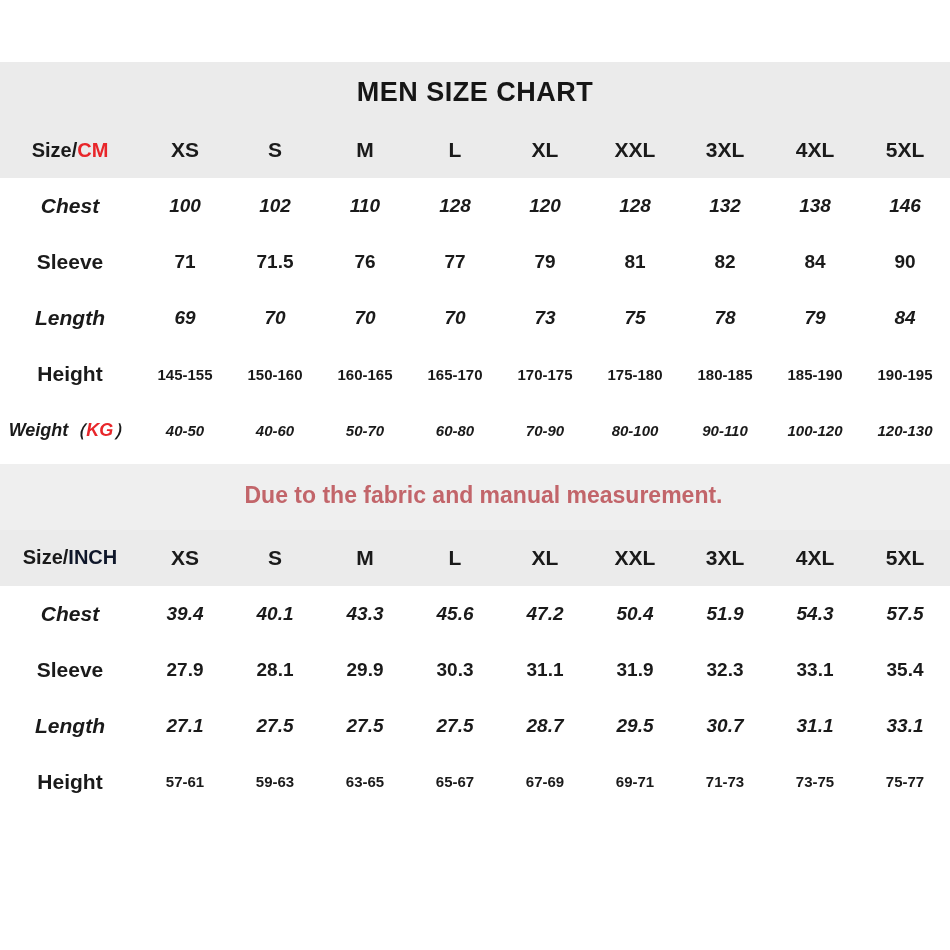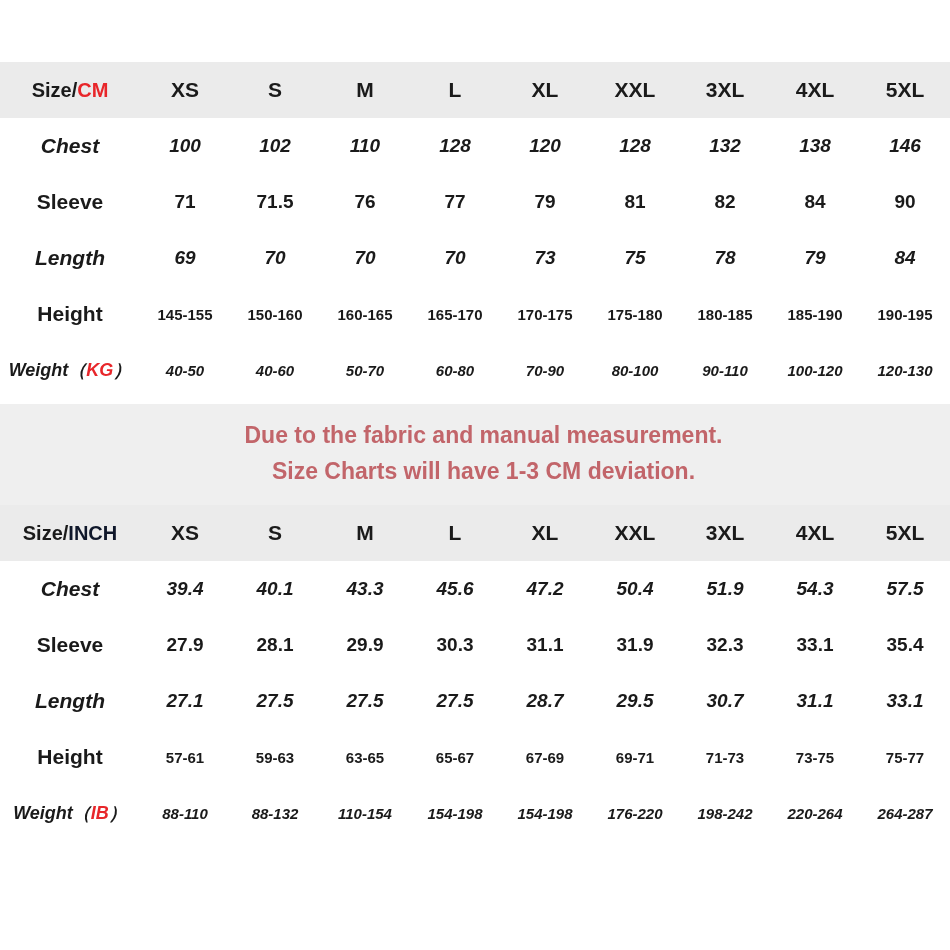--- a/index.html
+++ b/index.html
@@ -92,20 +92,23 @@
 
   .spacer-white { height: 6px; background: #ffffff; }
 </style>
 </head>
 <body>
 
 <div class="page">
 
   <div class="top-pad"></div>
 
+  <div class="title-band">
+    <div class="title">MEN SIZE CHART</div>
+  </div>
 
   <table class="chart">
     <colgroup>
       <col class="col-label">
         <col class="col-size">
         <col class="col-size">
         <col class="col-size">
         <col class="col-size">
         <col class="col-size">
         <col class="col-size">
@@ -191,21 +194,20 @@
         <td class="small">100-120</td>
         <td class="small">120-130</td>
       </tr>
     </tbody>
   </table>
 
   <div class="spacer-white"></div>
 
   <div class="note-band">
     <div class="note-line">Due to the fabric and manual measurement.</div>
-    <div class="note-line">Size Charts will have 1-3 CM deviation.</div>
   </div>
 
   <table class="chart">
     <colgroup>
       <col class="col-label">
         <col class="col-size">
         <col class="col-size">
         <col class="col-size">
         <col class="col-size">
         <col class="col-size">
@@ -273,28 +275,16 @@
         <td class="small">59-63</td>
         <td class="small">63-65</td>
         <td class="small">65-67</td>
         <td class="small">67-69</td>
         <td class="small">69-71</td>
         <td class="small">71-73</td>
         <td class="small">73-75</td>
         <td class="small">75-77</td>
       </tr>
 
-      <tr class="data-row odd">
-        <td class="rowlabel smalllabel"><span>Weight（</span><span class="weight-unit">IB</span><span>）</span></td>
-        <td class="small">88-110</td>
-        <td class="small">88-132</td>
-        <td class="small">110-154</td>
-        <td class="small">154-198</td>
-        <td class="small">154-198</td>
-        <td class="small">176-220</td>
-        <td class="small">198-242</td>
-        <td class="small">220-264</td>
-        <td class="small">264-287</td>
-      </tr>
     </tbody>
   </table>
 
 </div>
 
 </body></html>

